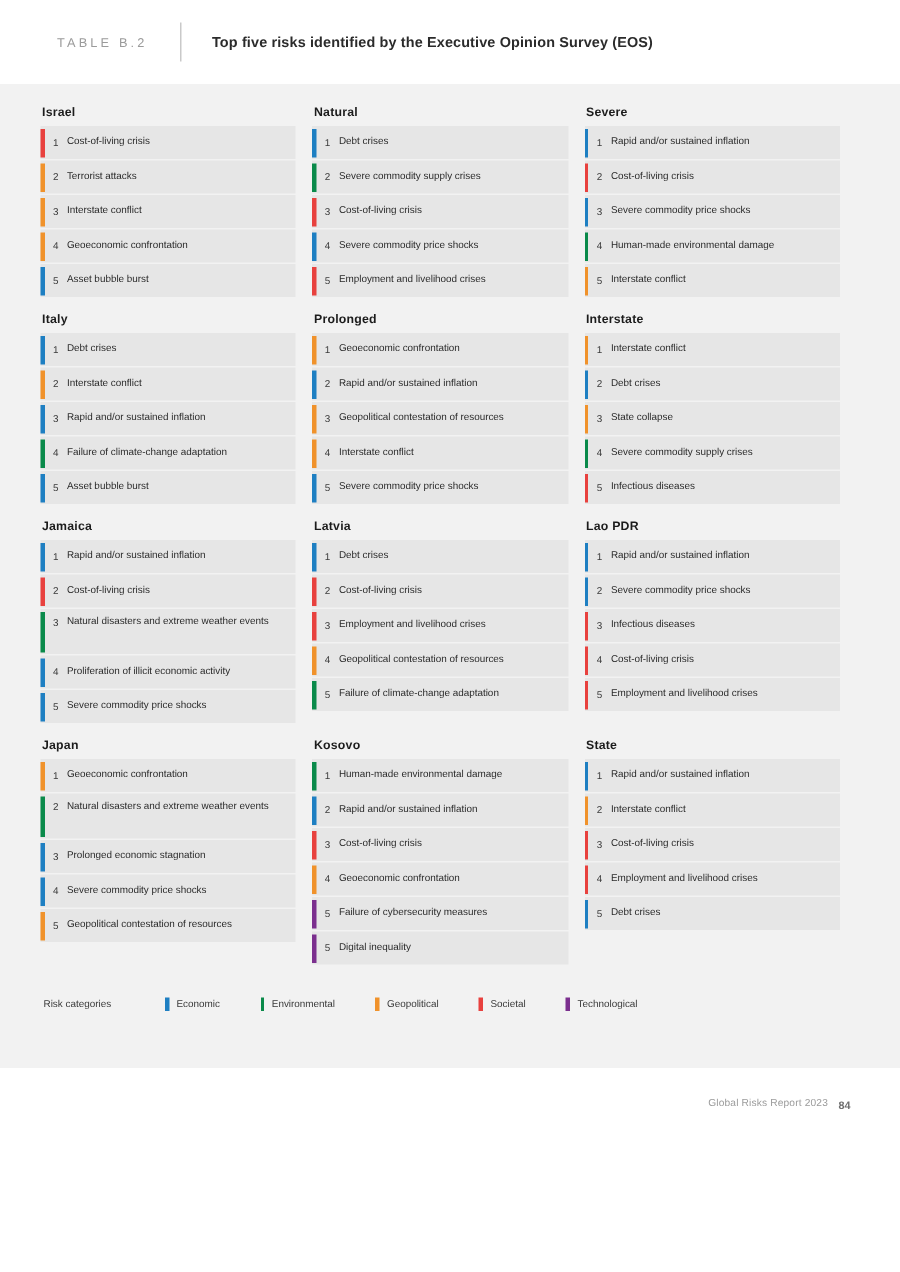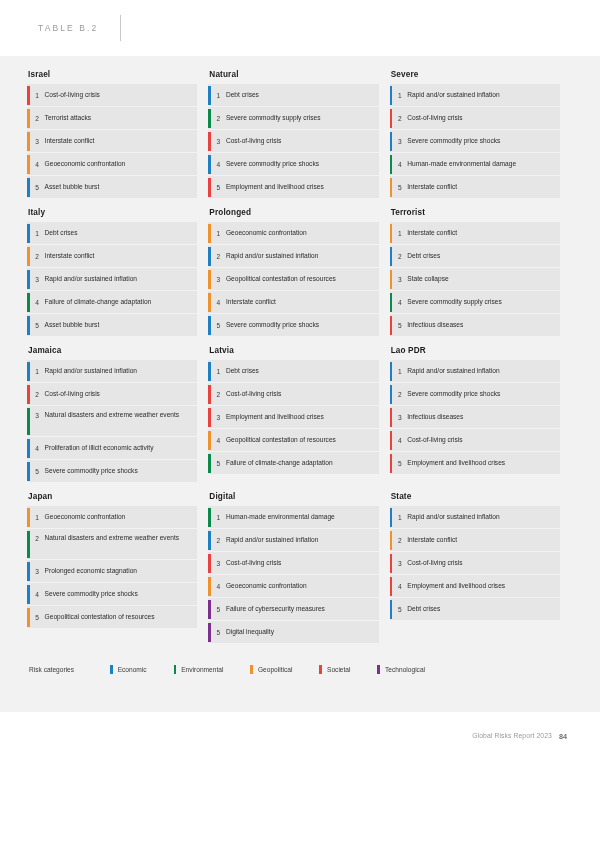--- a/index.html
+++ b/index.html
@@ -165,20 +165,21 @@
     font-weight: 700;
     margin-left: 7px;
   }
 </style>
 </head>
 <body>
 
 <div class="header">
   <span class="table-label">TABLE B.2</span>
   <span class="header-divider"></span>
+  <span class="header-title">Top five risks identified by the Executive Opinion Survey (EOS)</span>
 </div>
 
 <div class="canvas">
   <div class="grid" id="grid">
       <div class="block-row">
         <div class="block">
           <div class="country">Israel</div>
           <div class="risk-row">
             <span class="bar" style="background: rgb(232, 65, 62);"></span>
             <span class="rank">1</span>
@@ -313,21 +314,21 @@
             <span class="rank">4</span>
             <span class="risk-label">Interstate conflict</span>
           </div>
           <div class="risk-row">
             <span class="bar" style="background: rgb(30, 127, 194);"></span>
             <span class="rank">5</span>
             <span class="risk-label">Severe commodity price shocks</span>
           </div>
         </div>
         <div class="block">
-          <div class="country">Terrorist</div>
+          <div class="country">Interstate</div>
           <div class="risk-row">
             <span class="bar" style="background: rgb(240, 146, 43);"></span>
             <span class="rank">1</span>
             <span class="risk-label">Interstate conflict</span>
           </div>
           <div class="risk-row">
             <span class="bar" style="background: rgb(30, 127, 194);"></span>
             <span class="rank">2</span>
             <span class="risk-label">Debt crises</span>
           </div>
@@ -457,21 +458,21 @@
             <span class="rank">4</span>
             <span class="risk-label">Severe commodity price shocks</span>
           </div>
           <div class="risk-row">
             <span class="bar" style="background: rgb(240, 146, 43);"></span>
             <span class="rank">5</span>
             <span class="risk-label">Geopolitical contestation of resources</span>
           </div>
         </div>
         <div class="block">
-          <div class="country">Digital</div>
+          <div class="country">Kosovo</div>
           <div class="risk-row">
             <span class="bar" style="background: rgb(10, 138, 74);"></span>
             <span class="rank">1</span>
             <span class="risk-label">Human-made environmental damage</span>
           </div>
           <div class="risk-row">
             <span class="bar" style="background: rgb(30, 127, 194);"></span>
             <span class="rank">2</span>
             <span class="risk-label">Rapid and/or sustained inflation</span>
           </div>

